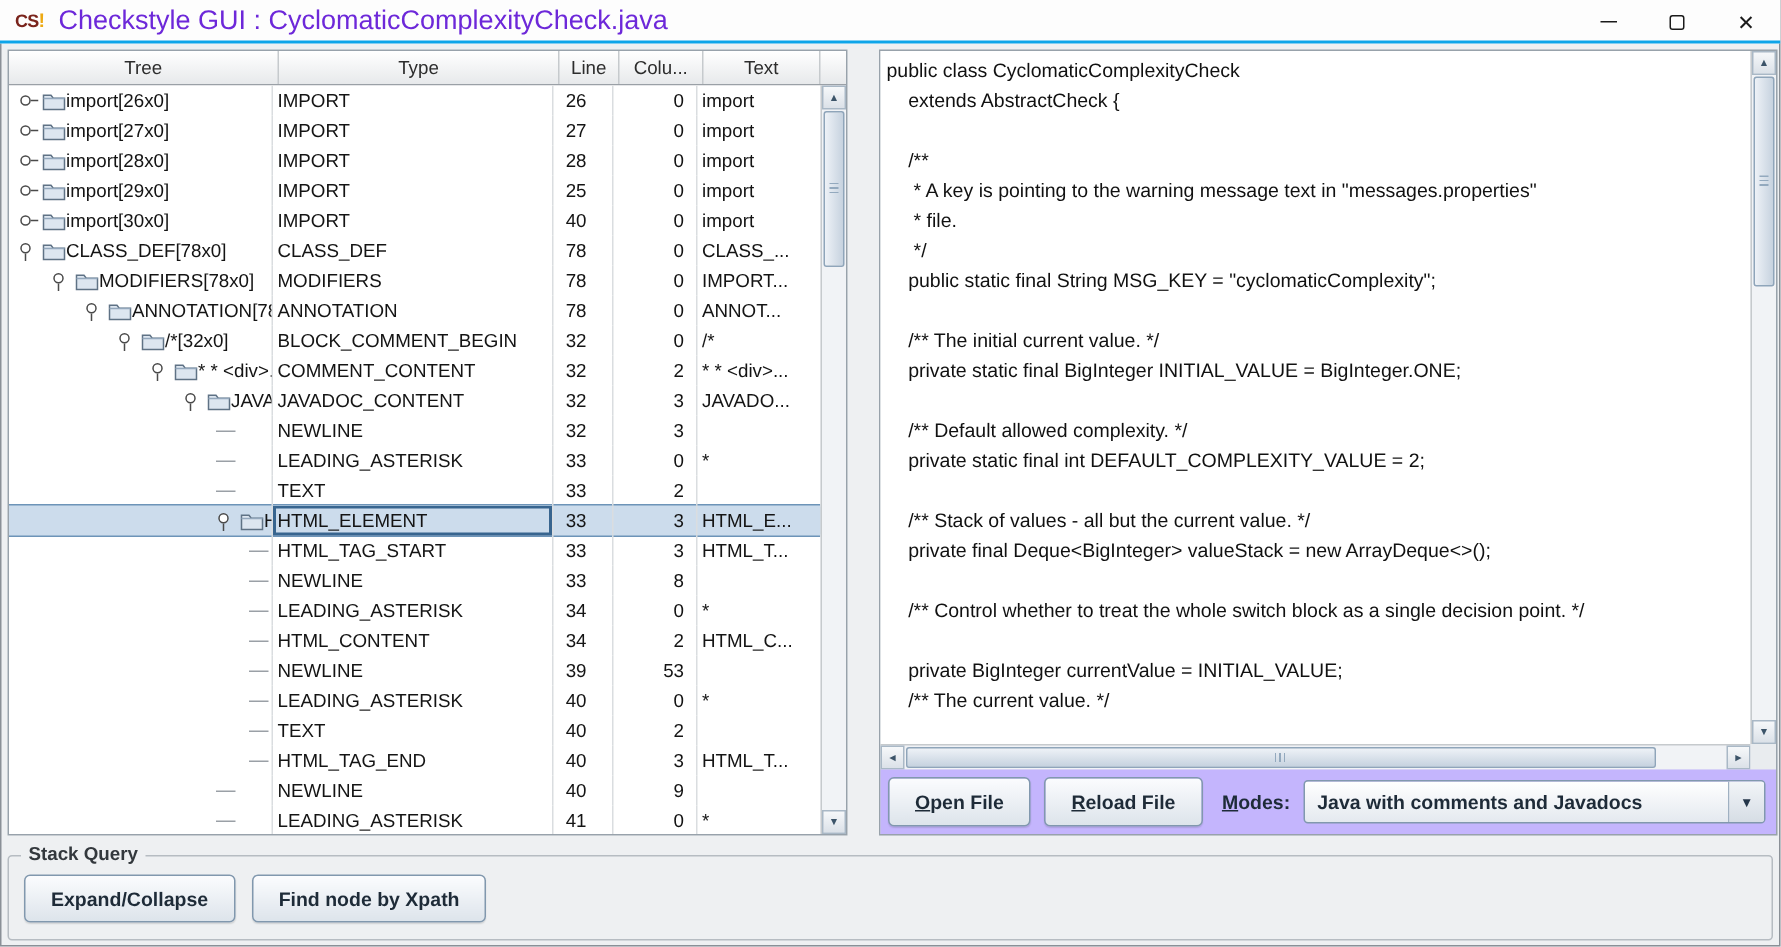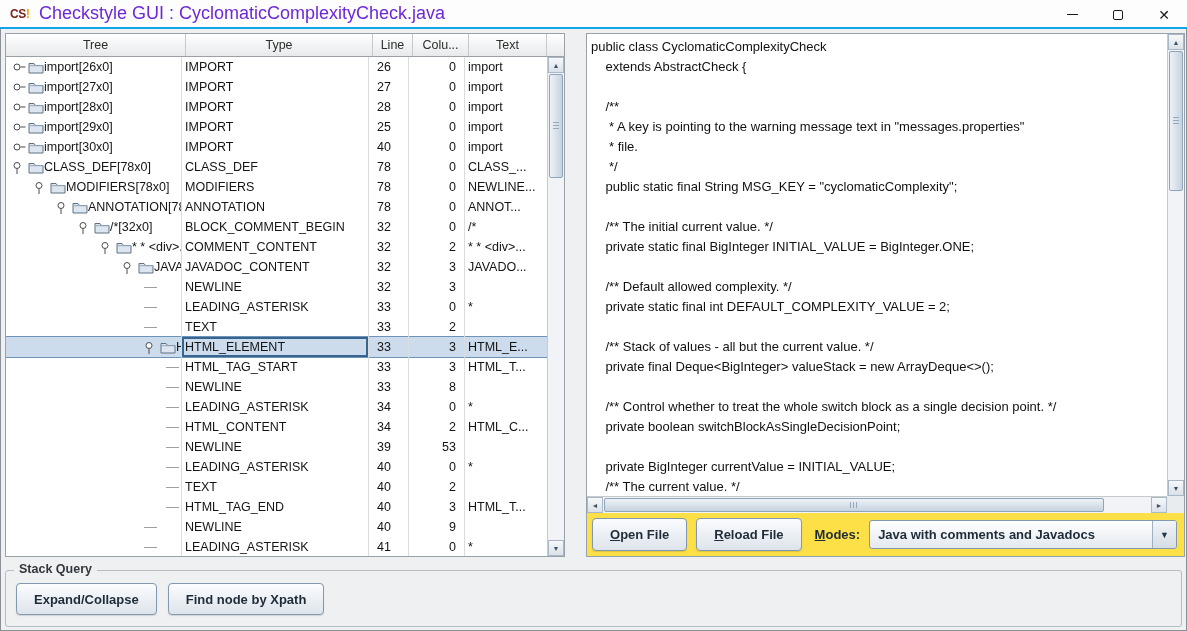--- a/index.html
+++ b/index.html
@@ -51,21 +51,21 @@
   .hthumb{position:absolute;top:1px;height:14px;background:linear-gradient(#eef2f7,#c6d2df);border:1px solid #8fa5ba;border-radius:2px}
   .hthumb::after{content:"";position:absolute;top:3px;bottom:3px;left:50%;margin-left:-4px;width:8px;background:repeating-linear-gradient(90deg,#93a9be 0 1px,transparent 1px 3px)}
 
   
   .right-region{position:absolute;left:586px;top:33px;width:599px;height:524px;border:1px solid #98a2ab;background:#e3e7eb}
   .code-view{position:absolute;left:0;top:0;width:580px;height:462px;background:#fff;overflow:hidden;padding-top:3px}
   .code-line{font-size:13px;line-height:20px;white-space:pre;color:#111;padding-left:4px}
   .code-vsb{top:0;height:462px}
   .code-hsb{left:0;top:462px;width:580px}
   .corner{position:absolute;right:0;top:462px;width:17px;height:17px;background:#e9ecef}
-  .controls-strip{position:absolute;left:0;bottom:0;width:100%;height:43px;display:flex;align-items:center;padding:0 5px;gap:9px;background:#fde047}
+  .controls-strip{position:absolute;left:0;bottom:0;width:100%;height:43px;display:flex;align-items:center;padding:0 5px;gap:9px;background:#c4b5fd}
   .nbtn{height:33px;padding:0 17px;background:linear-gradient(#fbfcfe,#dde4eb);border:1px solid #8198ae;border-radius:4px;font-family:inherit;font-size:13px;font-weight:bold;color:#1e2b38;box-shadow:0 1px 1px rgba(0,0,0,.12);white-space:nowrap}
   .nbtn u{text-decoration:underline}
   .modes-label{font-size:13px;font-weight:bold;color:#1e2b38;margin-left:4px;white-space:nowrap}
   .combo{flex:1;height:29px;border:1px solid #8198ae;border-radius:3px;background:linear-gradient(#ffffff,#e4e9ef);display:flex;align-items:center;position:relative;padding-left:8px;margin-right:2px}
   .combo-text{font-size:13px;font-weight:bold;color:#1e2b38;white-space:nowrap}
   .combo-arrow{position:absolute;right:0;top:0;width:24px;height:100%;display:flex;align-items:center;justify-content:center;font-size:9px;color:#24364a;border-left:1px solid #9fb0c1;background:linear-gradient(#f2f5f8,#d6dde5);border-radius:0 2px 2px 0}
 
   
   .divider{position:absolute;left:566px;top:33px;width:19px;height:524px}
   .xpath-group{position:absolute;left:5px;top:570px;width:1177px;height:57px;border:1px solid #b6bcc2;border-radius:3px}
@@ -220,21 +220,21 @@
             </svg></span>
           <span class="ticon"><svg width="16" height="13" viewBox="0 0 16 13">
               <path d="M1 12 V2.5 h5 l1.5 2 H15 v7.5 z" fill="#dde6f0" stroke="#5f7285"></path>
               <path d="M1 4.7 h14" stroke="#93a7bc" fill="none"></path>
             </svg></span>
           <span class="tlabel">MODIFIERS[78x0]</span>
         </div>
         <div class="cell c-type">MODIFIERS</div>
         <div class="cell c-line">78</div>
         <div class="cell c-col">0</div>
-        <div class="cell c-text">NEWLINE...</div>
+        <div class="cell c-text">IMPORT...</div>
       </div>
       <div class="trow">
         <div class="cell c-tree">
           <span class="indent" style="width: 50px;"></span>
           <span class="handle"><svg width="14" height="14">
               <circle cx="5" cy="5.5" r="3" fill="#fff" stroke="#4a4a4a"></circle>
               <line x1="5" y1="9" x2="5" y2="14" stroke="#4a4a4a"></line>
             </svg></span>
           <span class="ticon"><svg width="16" height="13" viewBox="0 0 16 13">
               <path d="M1 12 V2.5 h5 l1.5 2 H15 v7.5 z" fill="#dde6f0" stroke="#5f7285"></path>
@@ -477,21 +477,20 @@
       <div class="code-line">    /** The initial current value. */</div>
       <div class="code-line">    private static final BigInteger INITIAL_VALUE = BigInteger.ONE;</div>
       <div class="code-line"> </div>
       <div class="code-line">    /** Default allowed complexity. */</div>
       <div class="code-line">    private static final int DEFAULT_COMPLEXITY_VALUE = 2;</div>
       <div class="code-line"> </div>
       <div class="code-line">    /** Stack of values - all but the current value. */</div>
       <div class="code-line">    private final Deque&lt;BigInteger&gt; valueStack = new ArrayDeque&lt;&gt;();</div>
       <div class="code-line"> </div>
       <div class="code-line">    /** Control whether to treat the whole switch block as a single decision point. */</div>
-      <div class="code-line">    private boolean switchBlockAsSingleDecisionPoint;</div>
       <div class="code-line"> </div>
       <div class="code-line">    private BigInteger currentValue = INITIAL_VALUE;</div>
       <div class="code-line">    /** The current value. */</div>
     </div>
 
   <div class="vsb code-vsb">
     <div class="sbtn up">
         <span>▲</span>
       </div>
     <div class="vthumb" style="top:17px;height:140px"></div>

